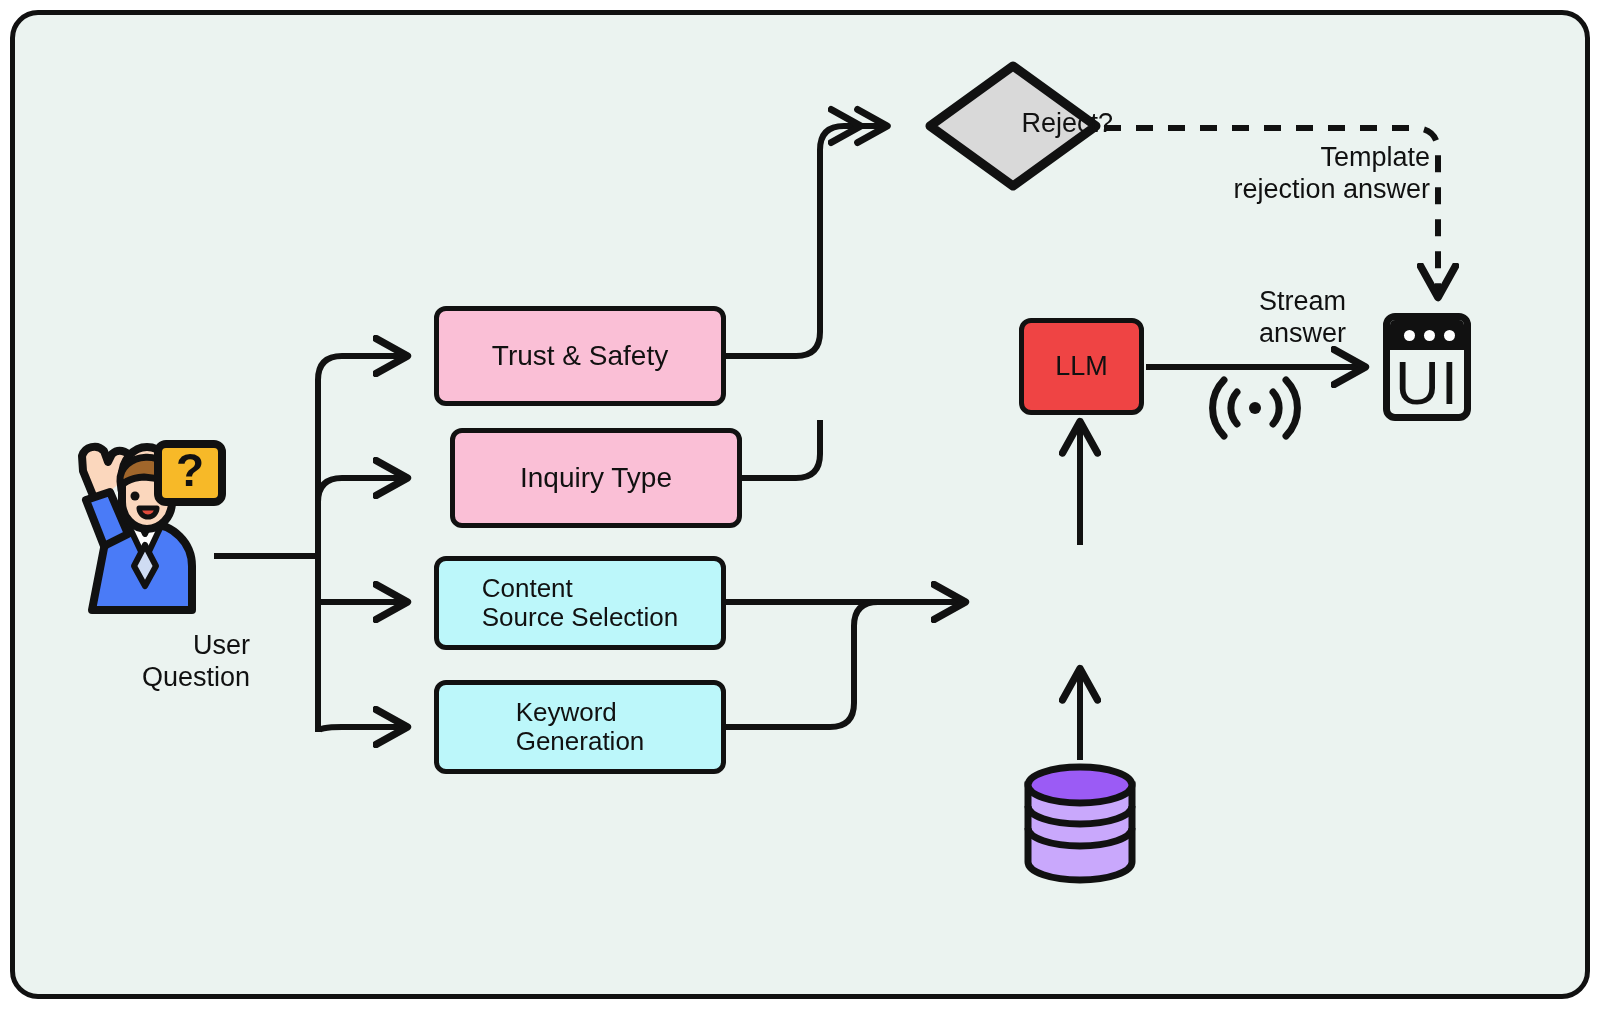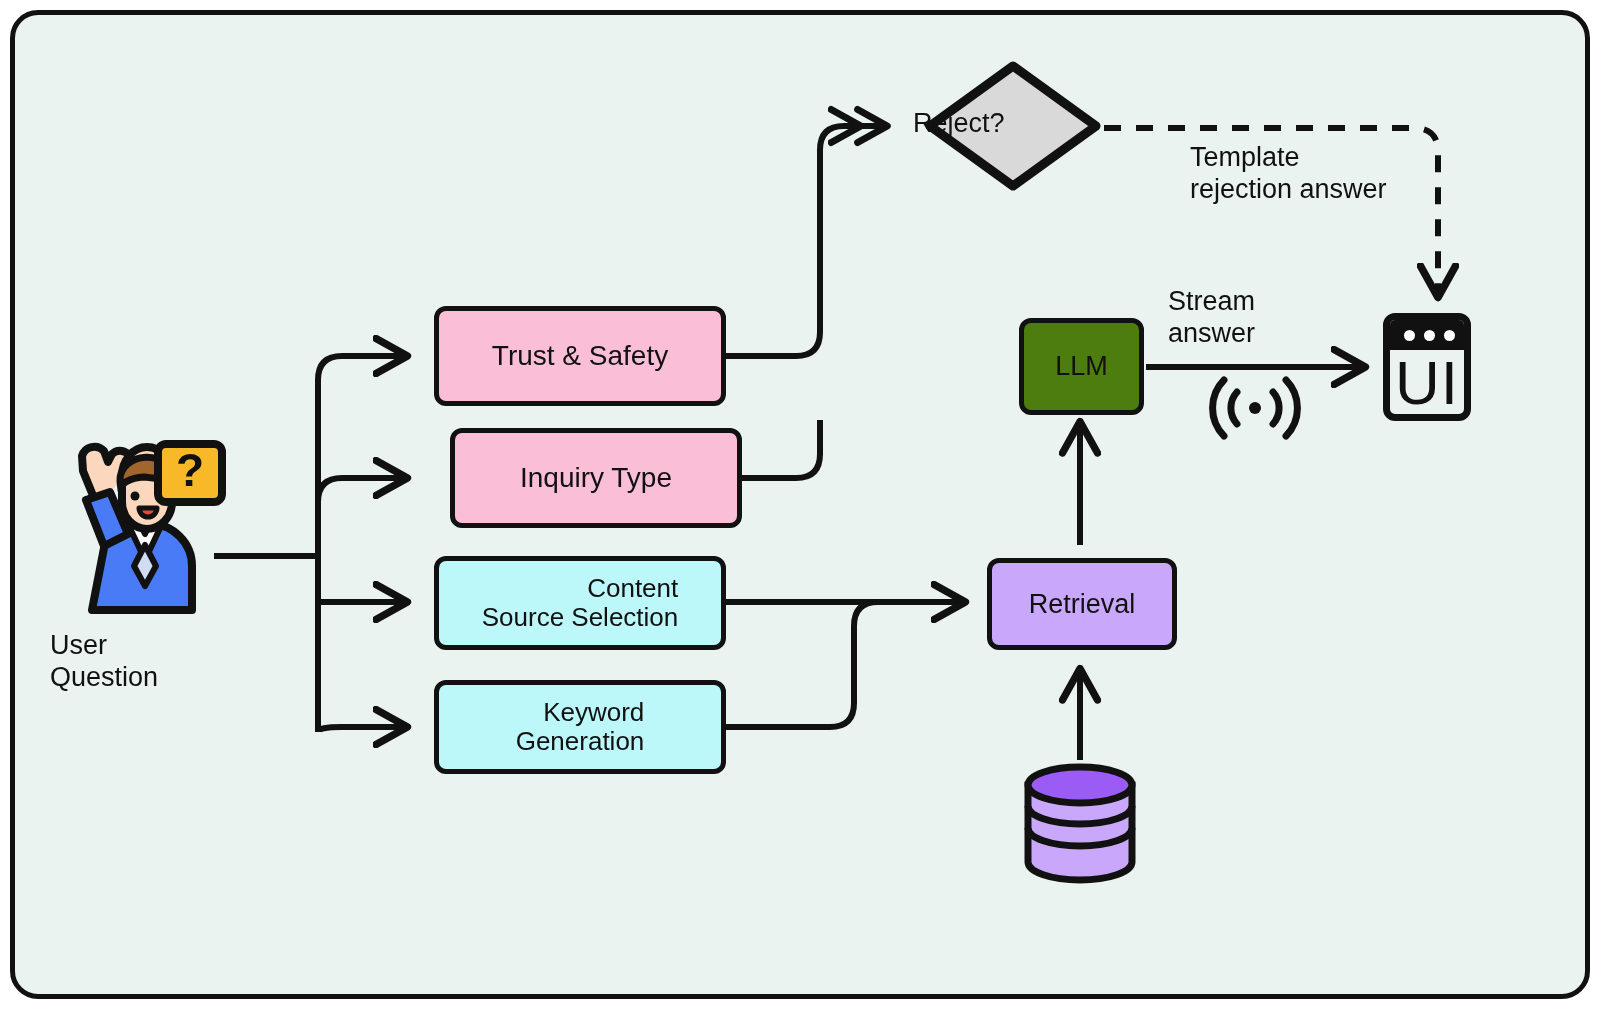--- a/index.html
+++ b/index.html
@@ -2,26 +2,26 @@
 <html><head>
 <meta charset="utf-8">
 <style>
   html,body{margin:0;padding:0;background:#ffffff;}
   body{font-family:"Liberation Sans",sans-serif;}
   #canvas{position:relative;width:1600px;height:1009px;overflow:hidden;background:#ffffff;}
   #frame{position:absolute;left:10px;top:10px;width:1580px;height:989px;
          background:#EBF3F0;border:5px solid #111111;border-radius:28px;box-sizing:border-box;}
   .svg-layer{position:absolute;left:0;top:0;width:1600px;height:1009px;}
   .node{position:absolute;box-sizing:border-box;display:flex;align-items:center;justify-content:center;
-        text-align:right;color:#111;border:5px solid #111;border-radius:12px;line-height:1.12;}
+        text-align:left;color:#111;border:5px solid #111;border-radius:12px;line-height:1.12;}
   .n-pink{background:#FABFD6;}
   .n-cyan{background:#BCF7FA;}
-  .n-green{background:#4d7c0f;}
+  .n-green{background:#ef4444;}
   .n-purple{background:#C9A8FC;}
-  .cap{position:absolute;text-align:left;color:#111;line-height:1.18;}
+  .cap{position:absolute;text-align:right;color:#111;line-height:1.18;}
   .ui-win{position:absolute;box-sizing:border-box;border:7px solid #111;border-radius:12px;background:#EBF3F0;overflow:hidden;}
   .ui-bar{height:30px;background:#111;display:flex;align-items:center;gap:9px;padding-left:14px;}
   .ui-dot{width:11px;height:11px;border-radius:50%;background:#fff;}
   .ui-body{display:flex;align-items:center;justify-content:center;height:calc(100% - 30px);
            font-size:62px;font-weight:400;letter-spacing:1px;color:#111;font-family:"Liberation Sans",sans-serif;}
 </style>
 </head>
 <body>
 
 <div id="canvas">
@@ -128,23 +128,20 @@
     <span>
       <span>Content</span><br>
       <span>Source Selection</span>
     </span>
   </div>
 
   <div class="node n-green" style="left:1019px;top:318px;width:125px;height:97px;font-size:27px;">
     <span>LLM</span>
   </div>
 
-  <div class="node n-purple" style="left:987px;top:558px;width:190px;height:92px;font-size:27px;">
-    <span>Retrieval</span>
-  </div>
 
   <div class="cap" style="left:913px;top:108px;width:200px;font-size:27px;">
     <span>Reject?</span>
   </div>
 
   <div class="ui-win" style="left:1383px;top:313px;width:88px;height:108px;">
     <div class="ui-bar">
       <span class="ui-dot"></span>
       <span class="ui-dot"></span>
       <span class="ui-dot"></span>

